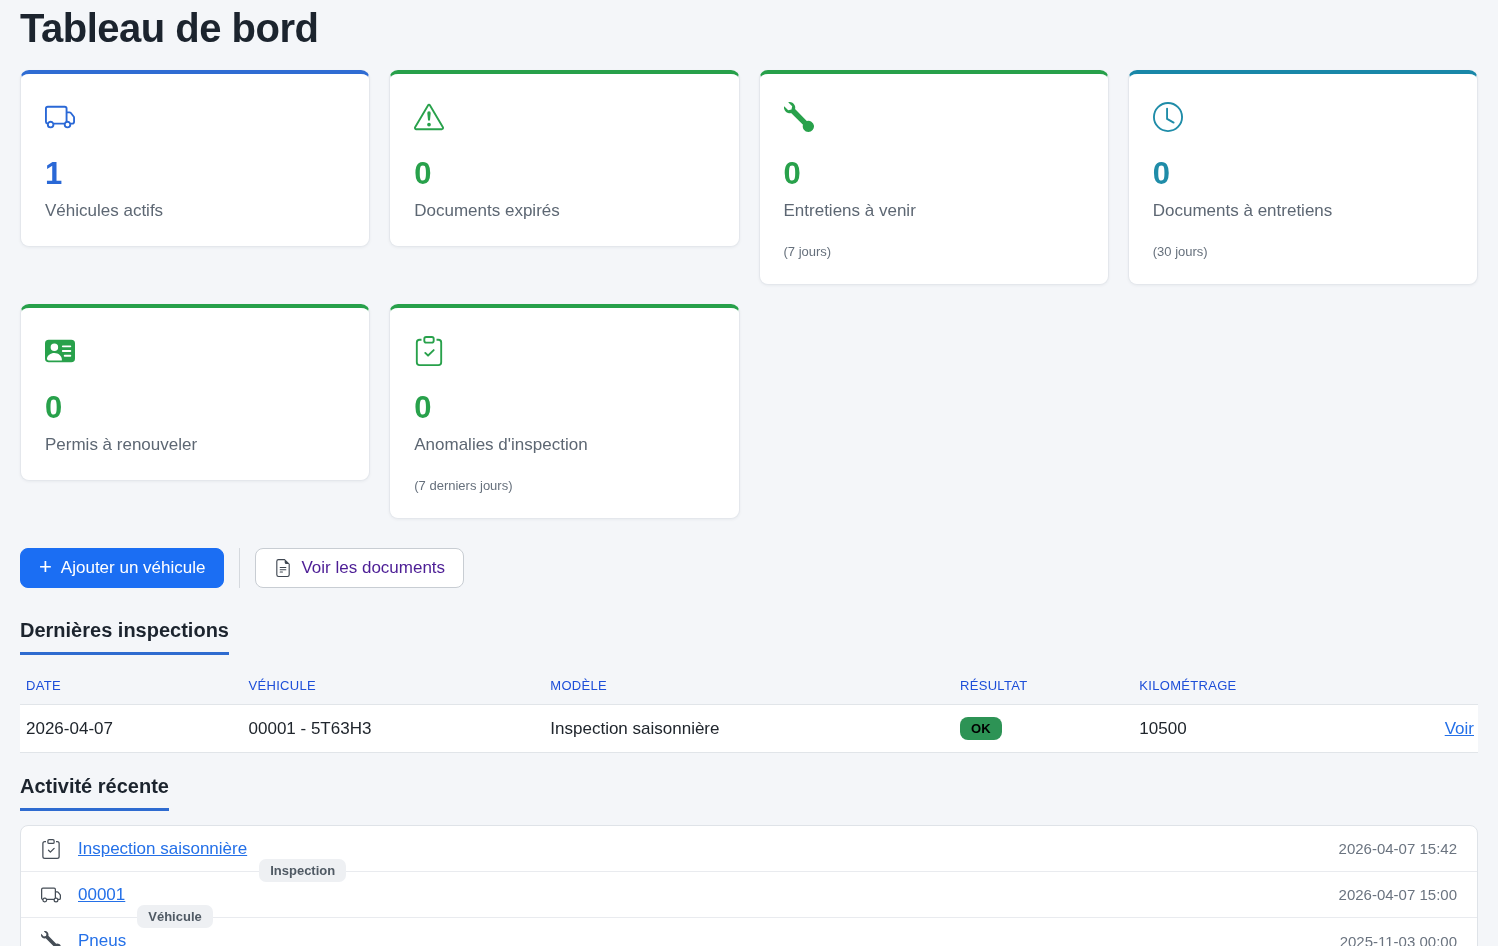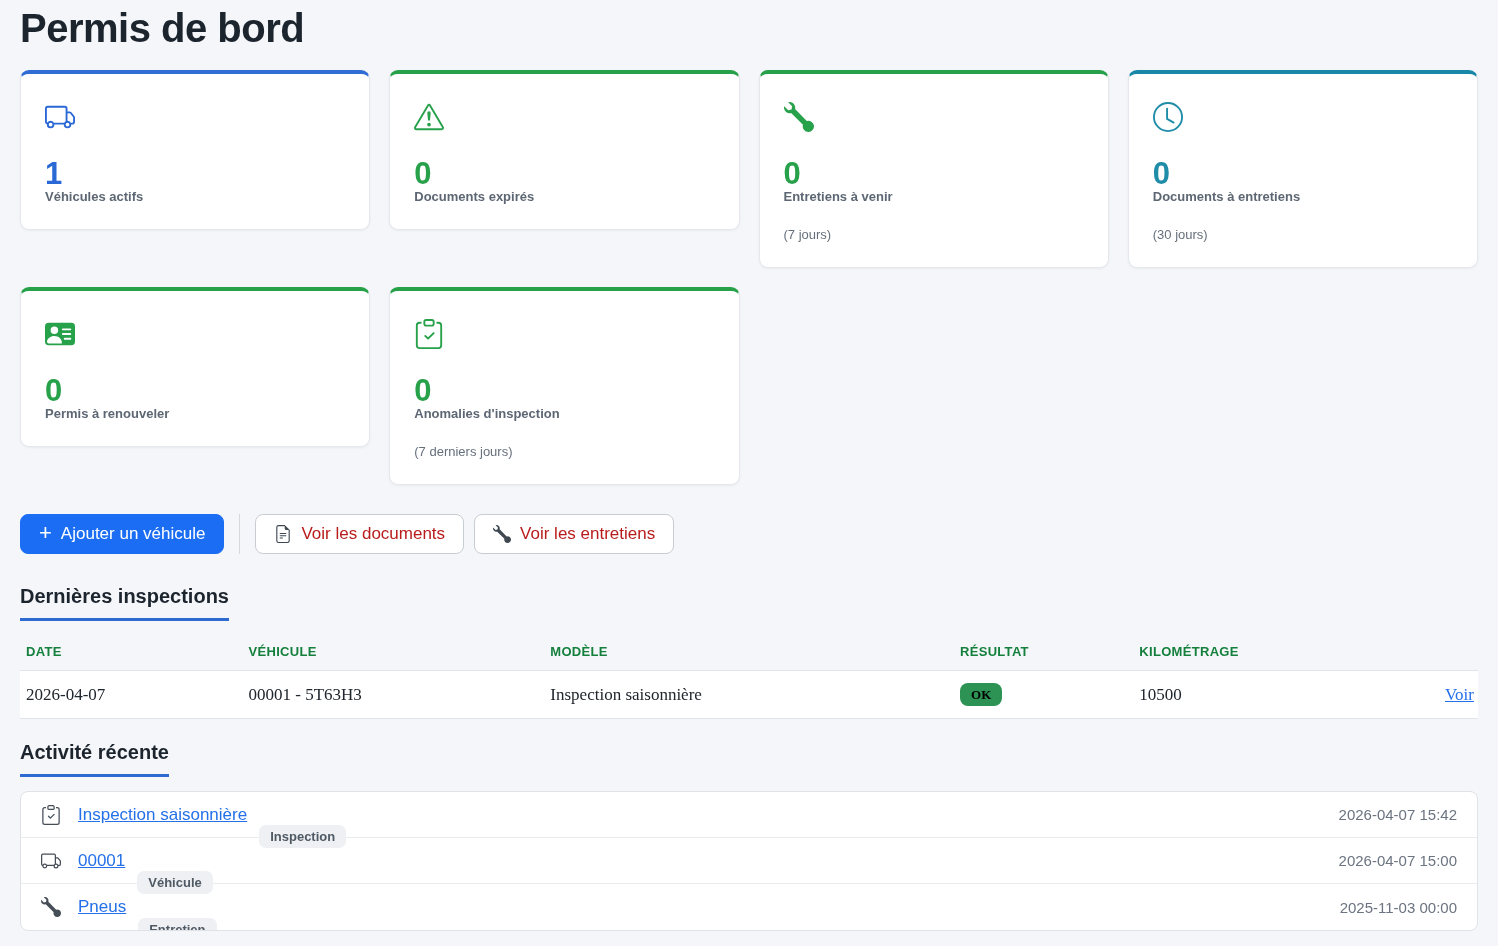--- a/index.html
+++ b/index.html
@@ -48,23 +48,23 @@
   .accent-blue  .card-icon, .accent-blue  .card-value { color: #2a68d6; }
   .accent-green .card-icon, .accent-green .card-value { color: #28a14b; }
   .accent-teal  .card-icon, .accent-teal  .card-value { color: #1f8ca8; }
   .card-value {
     margin-top: 26px;
     font-size: 31px;
     font-weight: 700;
     line-height: 1;
   }
   .card-label {
-    font-size: 13px;
+    margin-top: 12px;
+    font-size: 17px;
     color: #5d6773;
-    font-weight: bold;
   }
   .card-sublabel {
     margin-top: 23px;
     font-size: 13px;
     color: #66707c;
   }
 
   
   .actions-row {
     margin-top: 29px;
@@ -86,21 +86,21 @@
   }
   .btn-primary {
     background: #1b6ef3;
     border: 1px solid #1b6ef3;
     color: #ffffff;
   }
   .btn-primary .plus-glyph { font-size: 22px; font-weight: 400; line-height: 1; margin-top: -2px; }
   .btn-outline {
     background: #ffffff;
     border: 1px solid #c8cdd3;
-    color: #b91c1c;
+    color: #4c1d95;
   }
   .btn-outline svg { width: 18px; height: 18px; color: #3f4751; }
   .vdivider {
     width: 1px;
     height: 40px;
     background: #d5d9de;
     margin: 0 5px;
   }
 
   
@@ -117,30 +117,29 @@
 
   
   table.inspections {
     width: 100%;
     margin-top: 15px;
     border-collapse: collapse;
   }
   table.inspections th {
     text-align: left;
     font-size: 13px;
-    font-weight: 700;
+    font-weight: 400;
     letter-spacing: 0.3px;
-    color: #15803d;
+    color: #1d4ed8;
     padding: 8px 4px 11px;
     border-bottom: 1px solid #e1e5e9;
   }
   table.inspections tbody tr {
     background: #ffffff;
     border-bottom: 1px solid #e1e5e9;
-    font-family: Liberation Serif, serif;
   }
   table.inspections td {
     font-size: 17px;
     color: #20262d;
     padding: 12px 4px;
     vertical-align: middle;
   }
   table.inspections th:first-child,
   table.inspections td:first-child { padding-left: 6px; }
   .col-date { width: 15.4%; }
@@ -199,21 +198,21 @@
     margin-left: auto;
     font-size: 15px;
     color: #6b7480;
   }
 </style>
 </head>
 <body>
 
 <div class="page">
 
-  <h1 class="page-title">Permis de bord</h1>
+  <h1 class="page-title">Tableau de bord</h1>
 
   <div class="cards">
 
     <div class="card accent-blue">
       <div class="card-icon">
         <svg viewBox="0 0 16 16" fill="currentColor">
             <path d="M0 3.5A1.5 1.5 0 0 1 1.5 2h9A1.5 1.5 0 0 1 12 3.5V5h1.02a1.5 1.5 0 0 1 1.17.563l1.481 1.85a1.5 1.5 0 0 1 .329.938V10.5a1.5 1.5 0 0 1-1.5 1.5H14a2 2 0 1 1-4 0H5a2 2 0 1 1-3.998-.085A1.5 1.5 0 0 1 0 10.5zm1.294 7.456A2 2 0 0 1 4.732 11h5.536a2 2 0 0 1 .732-.732V3.5a.5.5 0 0 0-.5-.5h-9a.5.5 0 0 0-.5.5v7a.5.5 0 0 0 .294.456M12 10a2 2 0 0 1 1.732 1h.768a.5.5 0 0 0 .5-.5V8.35a.5.5 0 0 0-.11-.312l-1.48-1.85A.5.5 0 0 0 13.02 6H12zm-9 1a1 1 0 1 0 0 2 1 1 0 0 0 0-2m9 0a1 1 0 1 0 0 2 1 1 0 0 0 0-2"></path>
           </svg>
       </div>
       <div class="card-value">1</div>
@@ -286,28 +285,20 @@
     </button>
     <div class="vdivider"></div>
     <button class="btn btn-outline">
       <span class="card-icon" style="width:18px;height:18px;">
         <svg viewBox="0 0 16 16" fill="currentColor">
             <path d="M5.5 7a.5.5 0 0 0 0 1h5a.5.5 0 0 0 0-1zM5 9.5a.5.5 0 0 1 .5-.5h5a.5.5 0 0 1 0 1h-5a.5.5 0 0 1-.5-.5m0 2a.5.5 0 0 1 .5-.5h2a.5.5 0 0 1 0 1h-2a.5.5 0 0 1-.5-.5"></path>
             <path d="M9.5 0H4a2 2 0 0 0-2 2v12a2 2 0 0 0 2 2h8a2 2 0 0 0 2-2V4.5zm0 1v2A1.5 1.5 0 0 0 11 4.5h2V14a1 1 0 0 1-1 1H4a1 1 0 0 1-1-1V2a1 1 0 0 1 1-1z"></path>
           </svg>
       </span>
       <span>Voir les documents</span>
-    </button>
-    <button class="btn btn-outline">
-      <span class="card-icon" style="width:18px;height:18px;">
-        <svg viewBox="0 0 16 16" fill="currentColor">
-            <path d="M.102 2.223A3.004 3.004 0 0 0 3.78 5.897l6.341 6.252A3.003 3.003 0 0 0 13 16a3 3 0 1 0-.851-5.878L5.897 3.781A3.004 3.004 0 0 0 2.223.1l2.141 2.142L4 4l-1.757.364z"></path>
-          </svg>
-      </span>
-      <span>Voir les entretiens</span>
     </button>
   </div>
 
   <div class="inspections-heading-wrap">
     <h2 class="section-heading">Dernières inspections</h2>
   </div>
 
   <table class="inspections">
     <thead>
       <tr>

